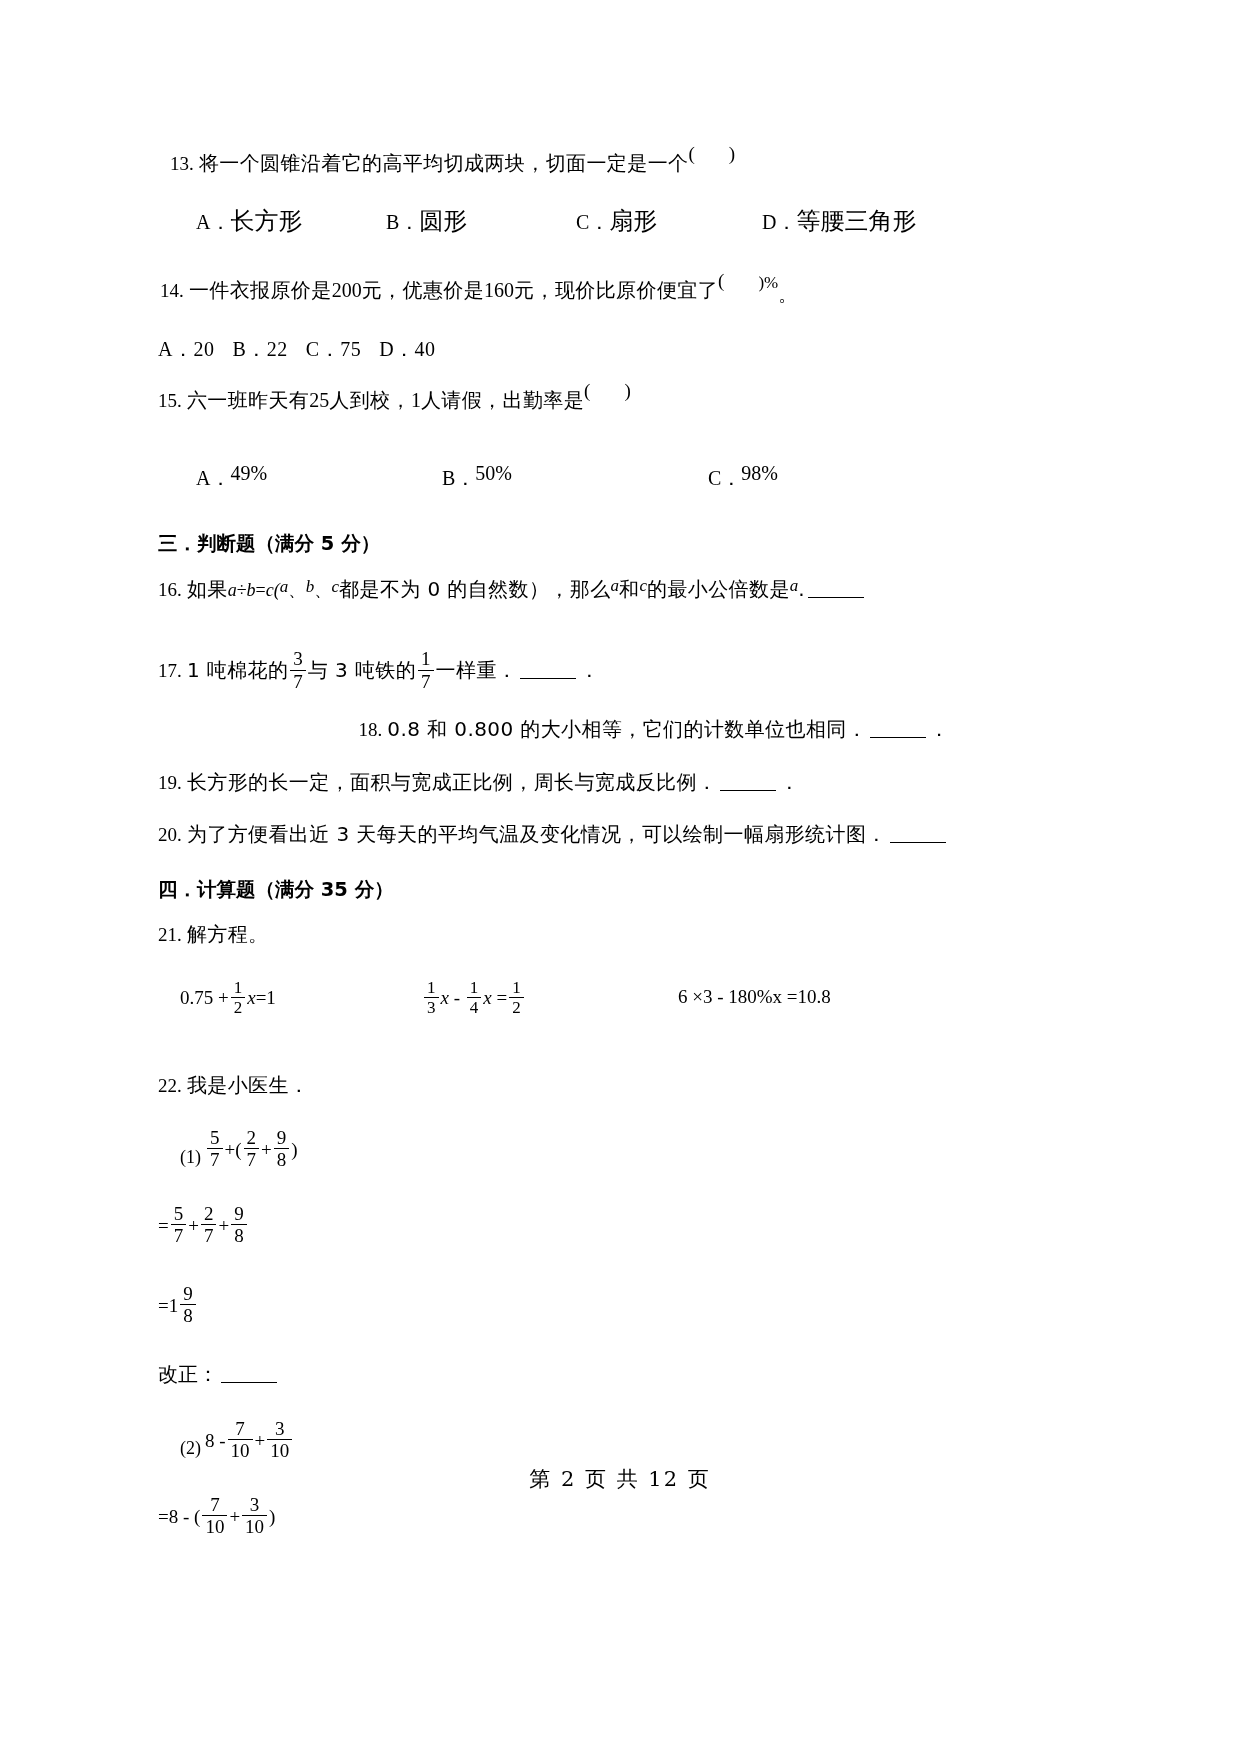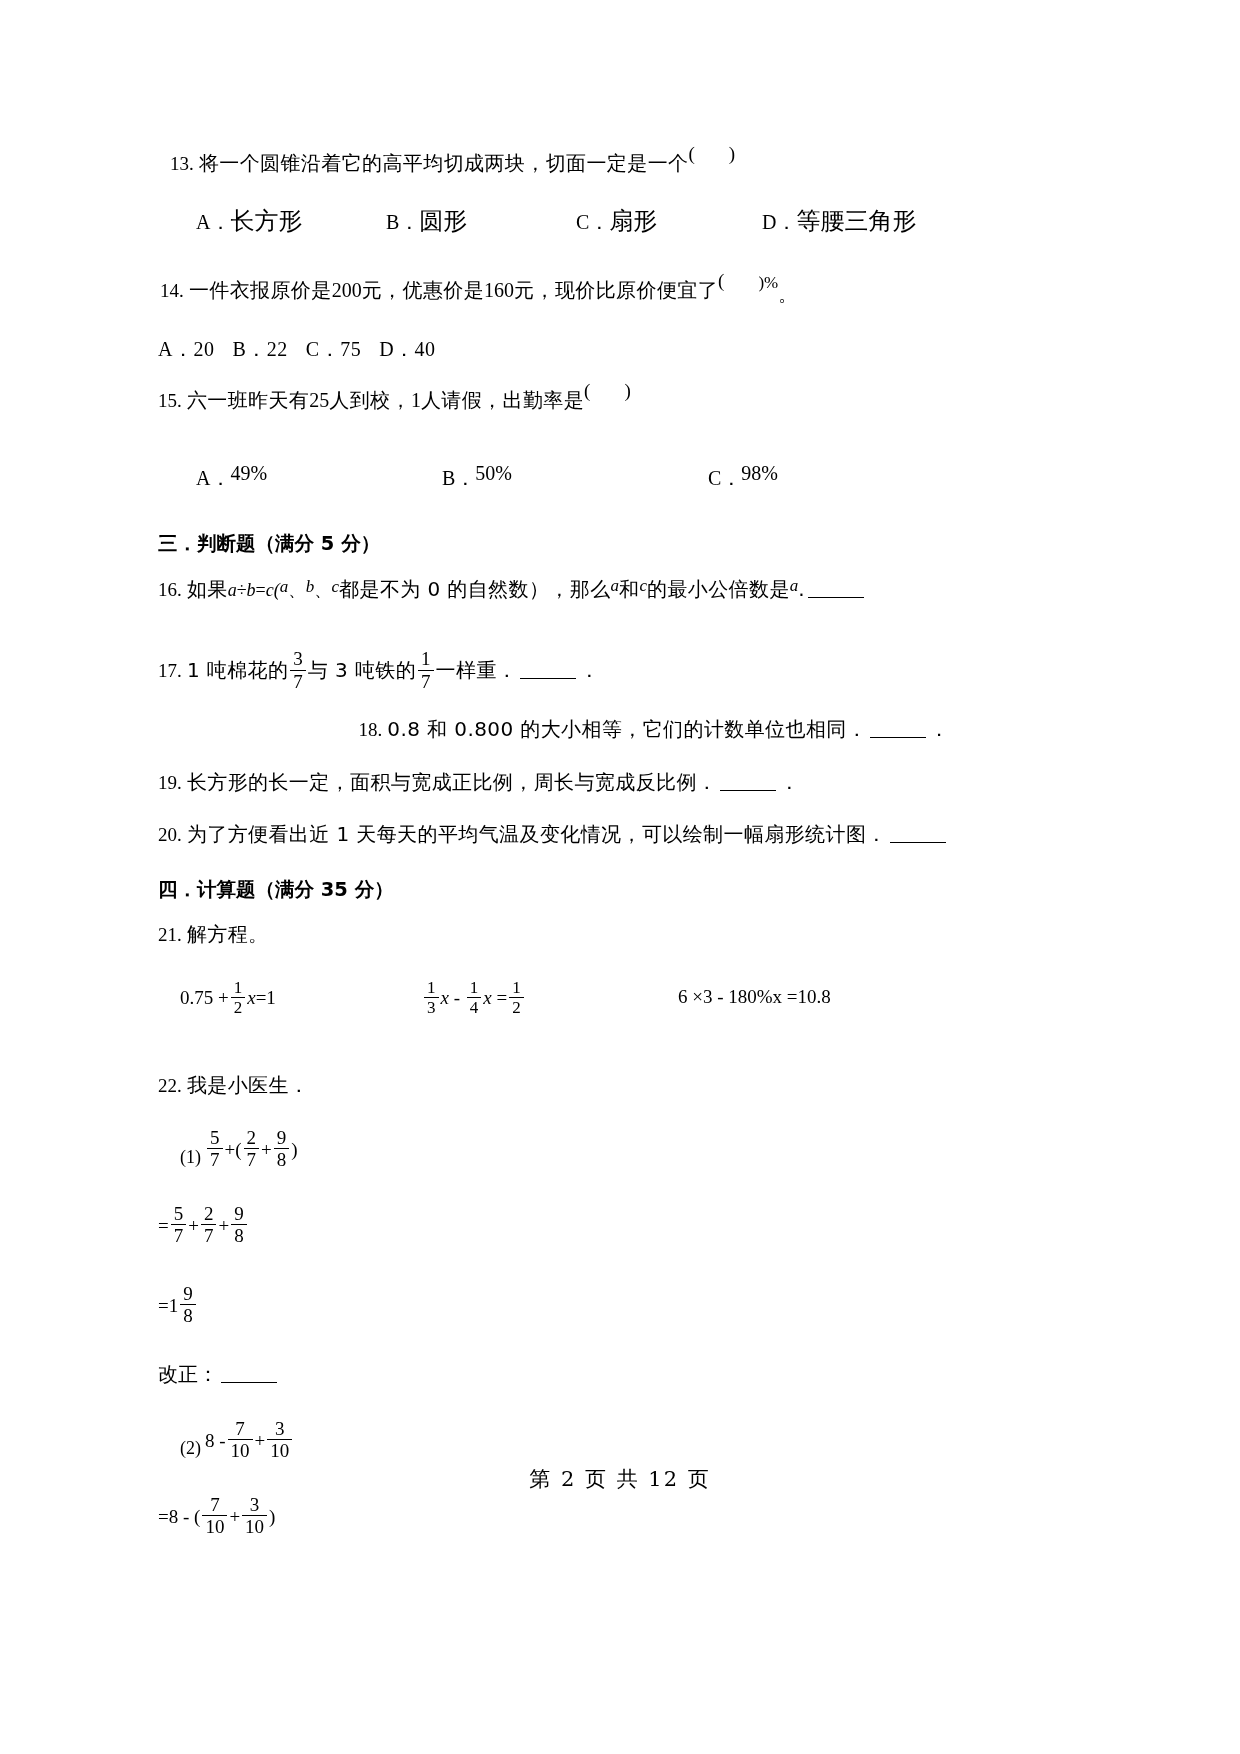--- a/index.html
+++ b/index.html
@@ -228,21 +228,21 @@
     <span class="qtext">0.8 和 0.800 的大小相等，它们的计数单位也相同．</span><span class="blank"></span><span class="qtext">．</span>
   </div>
 
   <div class="qline" style="margin-left:-12px;margin-top:22px;">
     <span class="qnum">19</span><span class="qnum">.</span>
     <span class="qtext">长方形的长一定，面积与宽成正比例，周长与宽成反比例．</span><span class="blank"></span><span class="qtext">．</span>
   </div>
 
   <div class="qline" style="margin-left:-12px;margin-top:22px;">
     <span class="qnum">20</span><span class="qnum">.</span>
-    <span class="qtext">为了方便看出近 1 天每天的平均气温及变化情况，可以绘制一幅扇形统计图．</span><span class="blank"></span>
+    <span class="qtext">为了方便看出近 3 天每天的平均气温及变化情况，可以绘制一幅扇形统计图．</span><span class="blank"></span>
   </div>
 
   <div class="section" style="margin-left:-12px;margin-top:26px;">四．计算题（满分 35 分）</div>
 
   <div class="qline" style="margin-left:-12px;margin-top:12px;">
     <span class="qnum">21</span><span class="qnum">.</span>
     <span class="qtext">解方程。</span>
   </div>
 
   <div class="eqrow" style="margin-left:-12px;margin-top:22px;">

